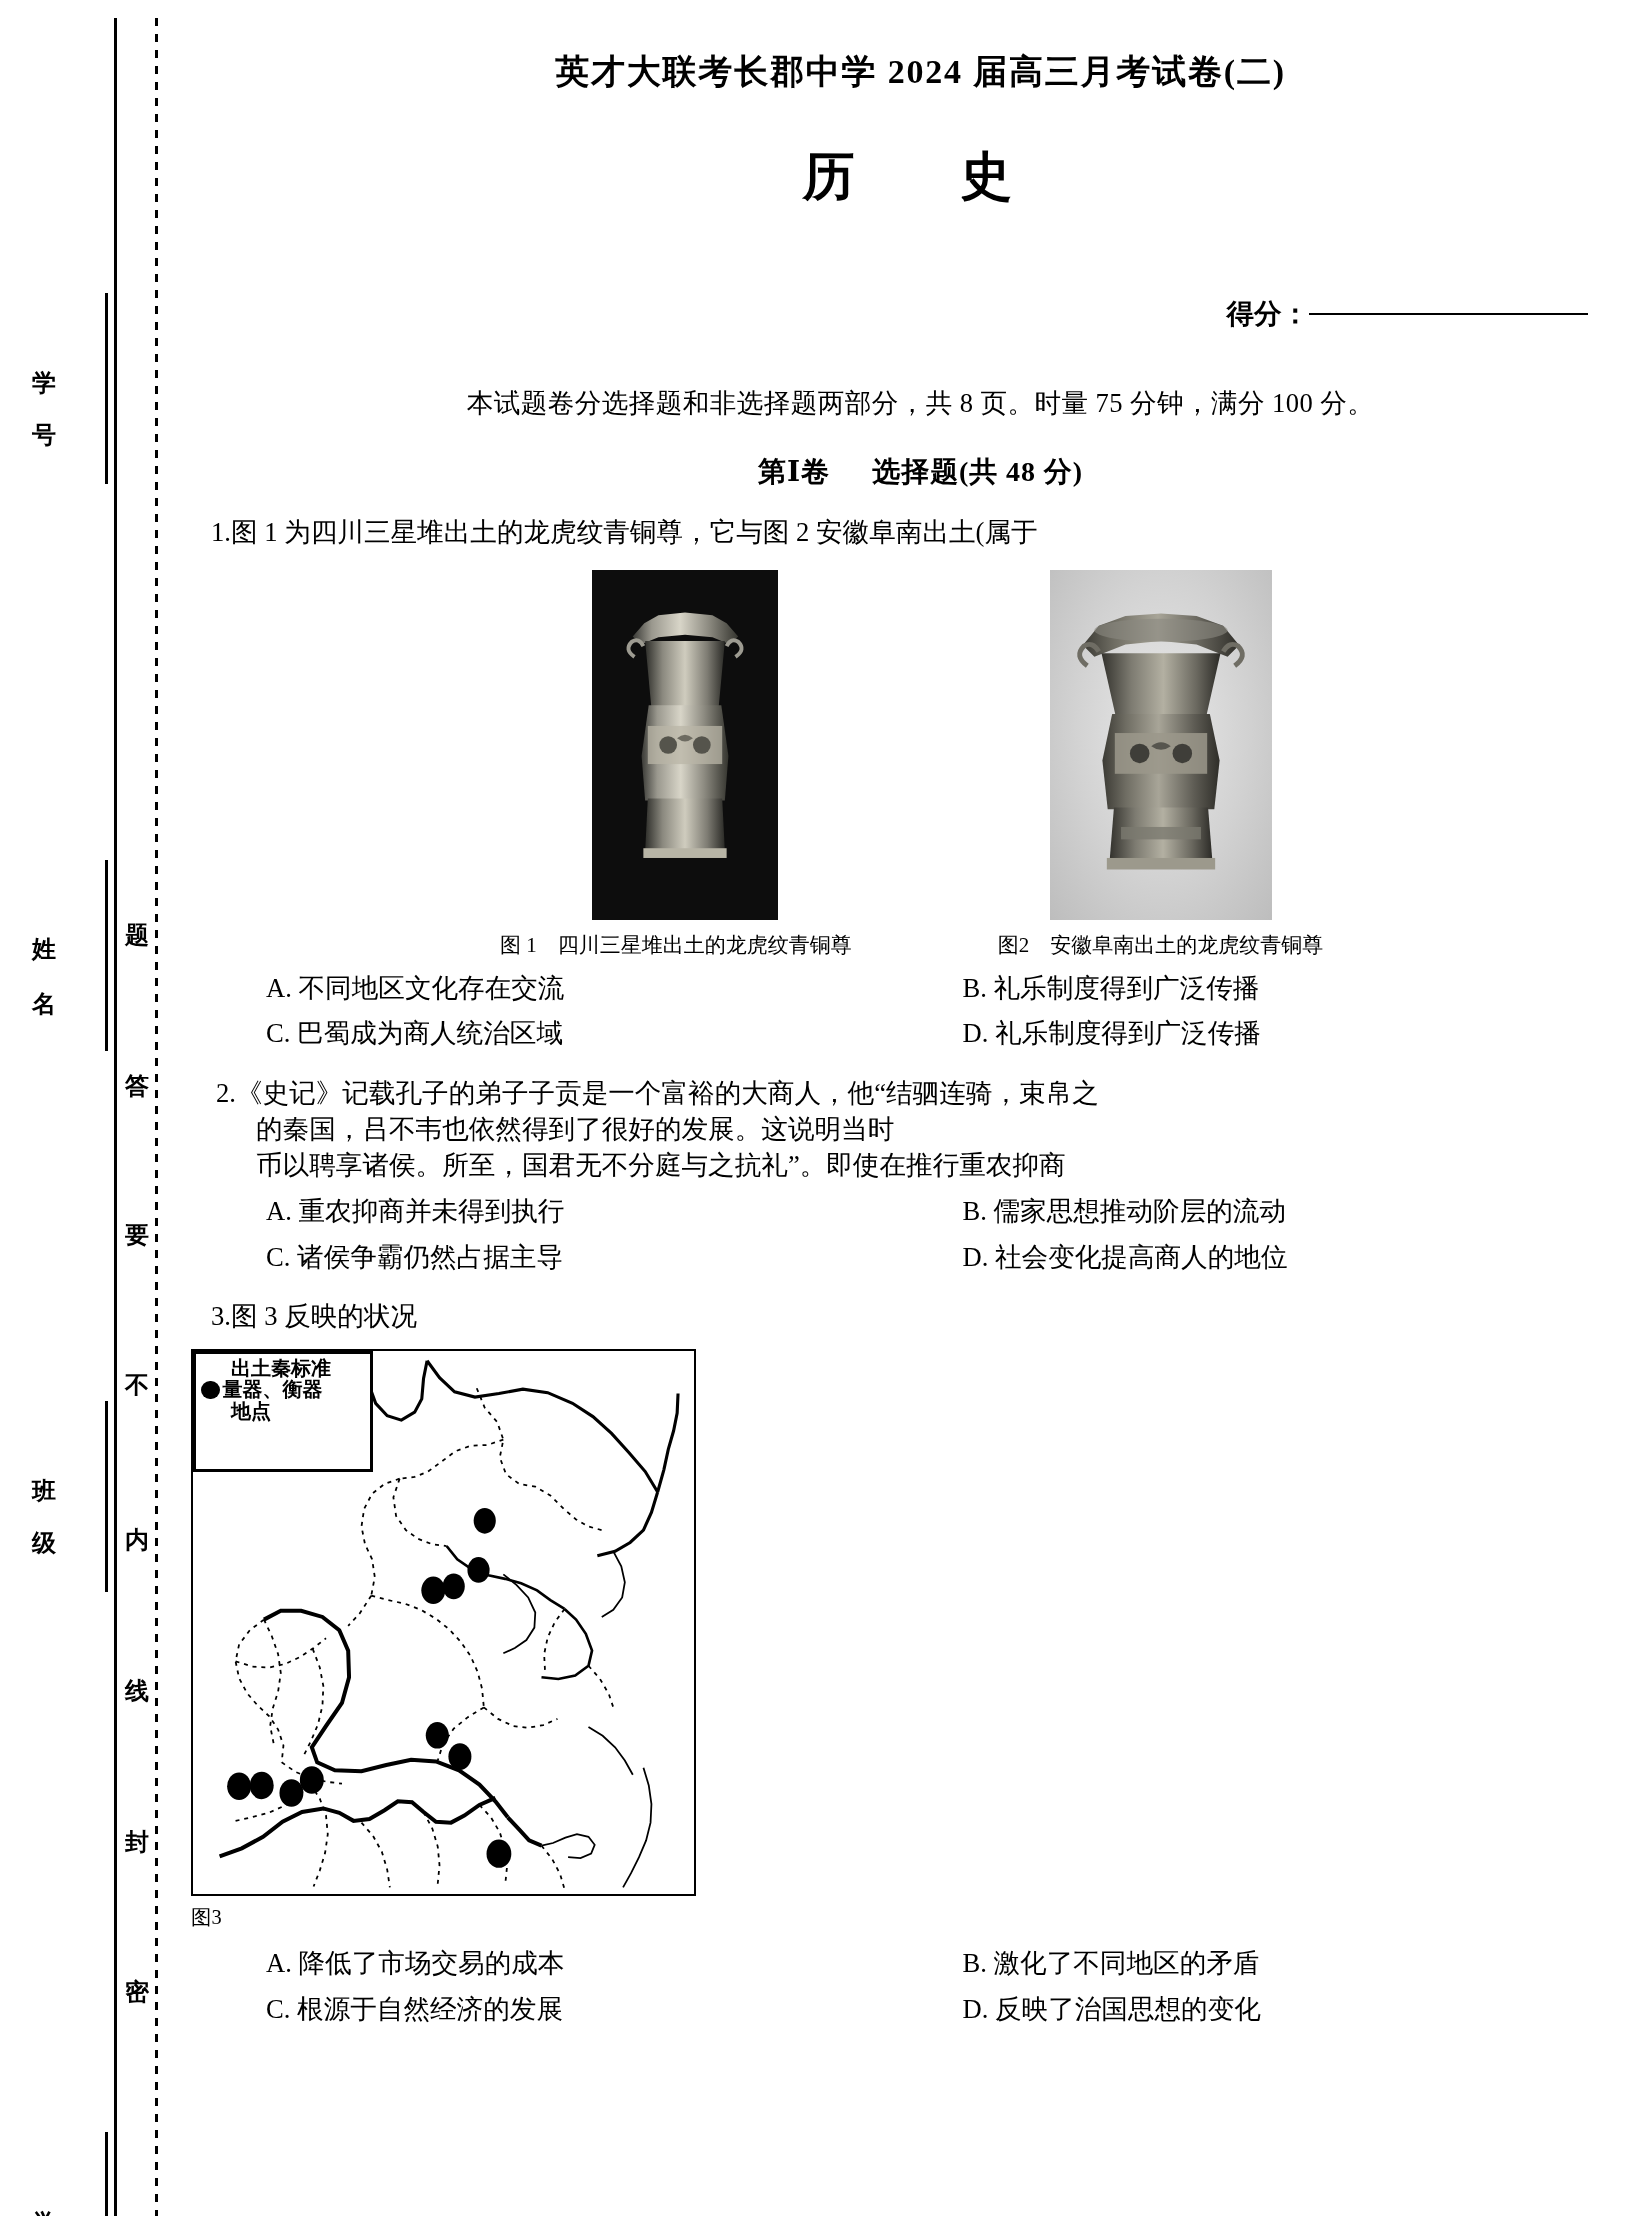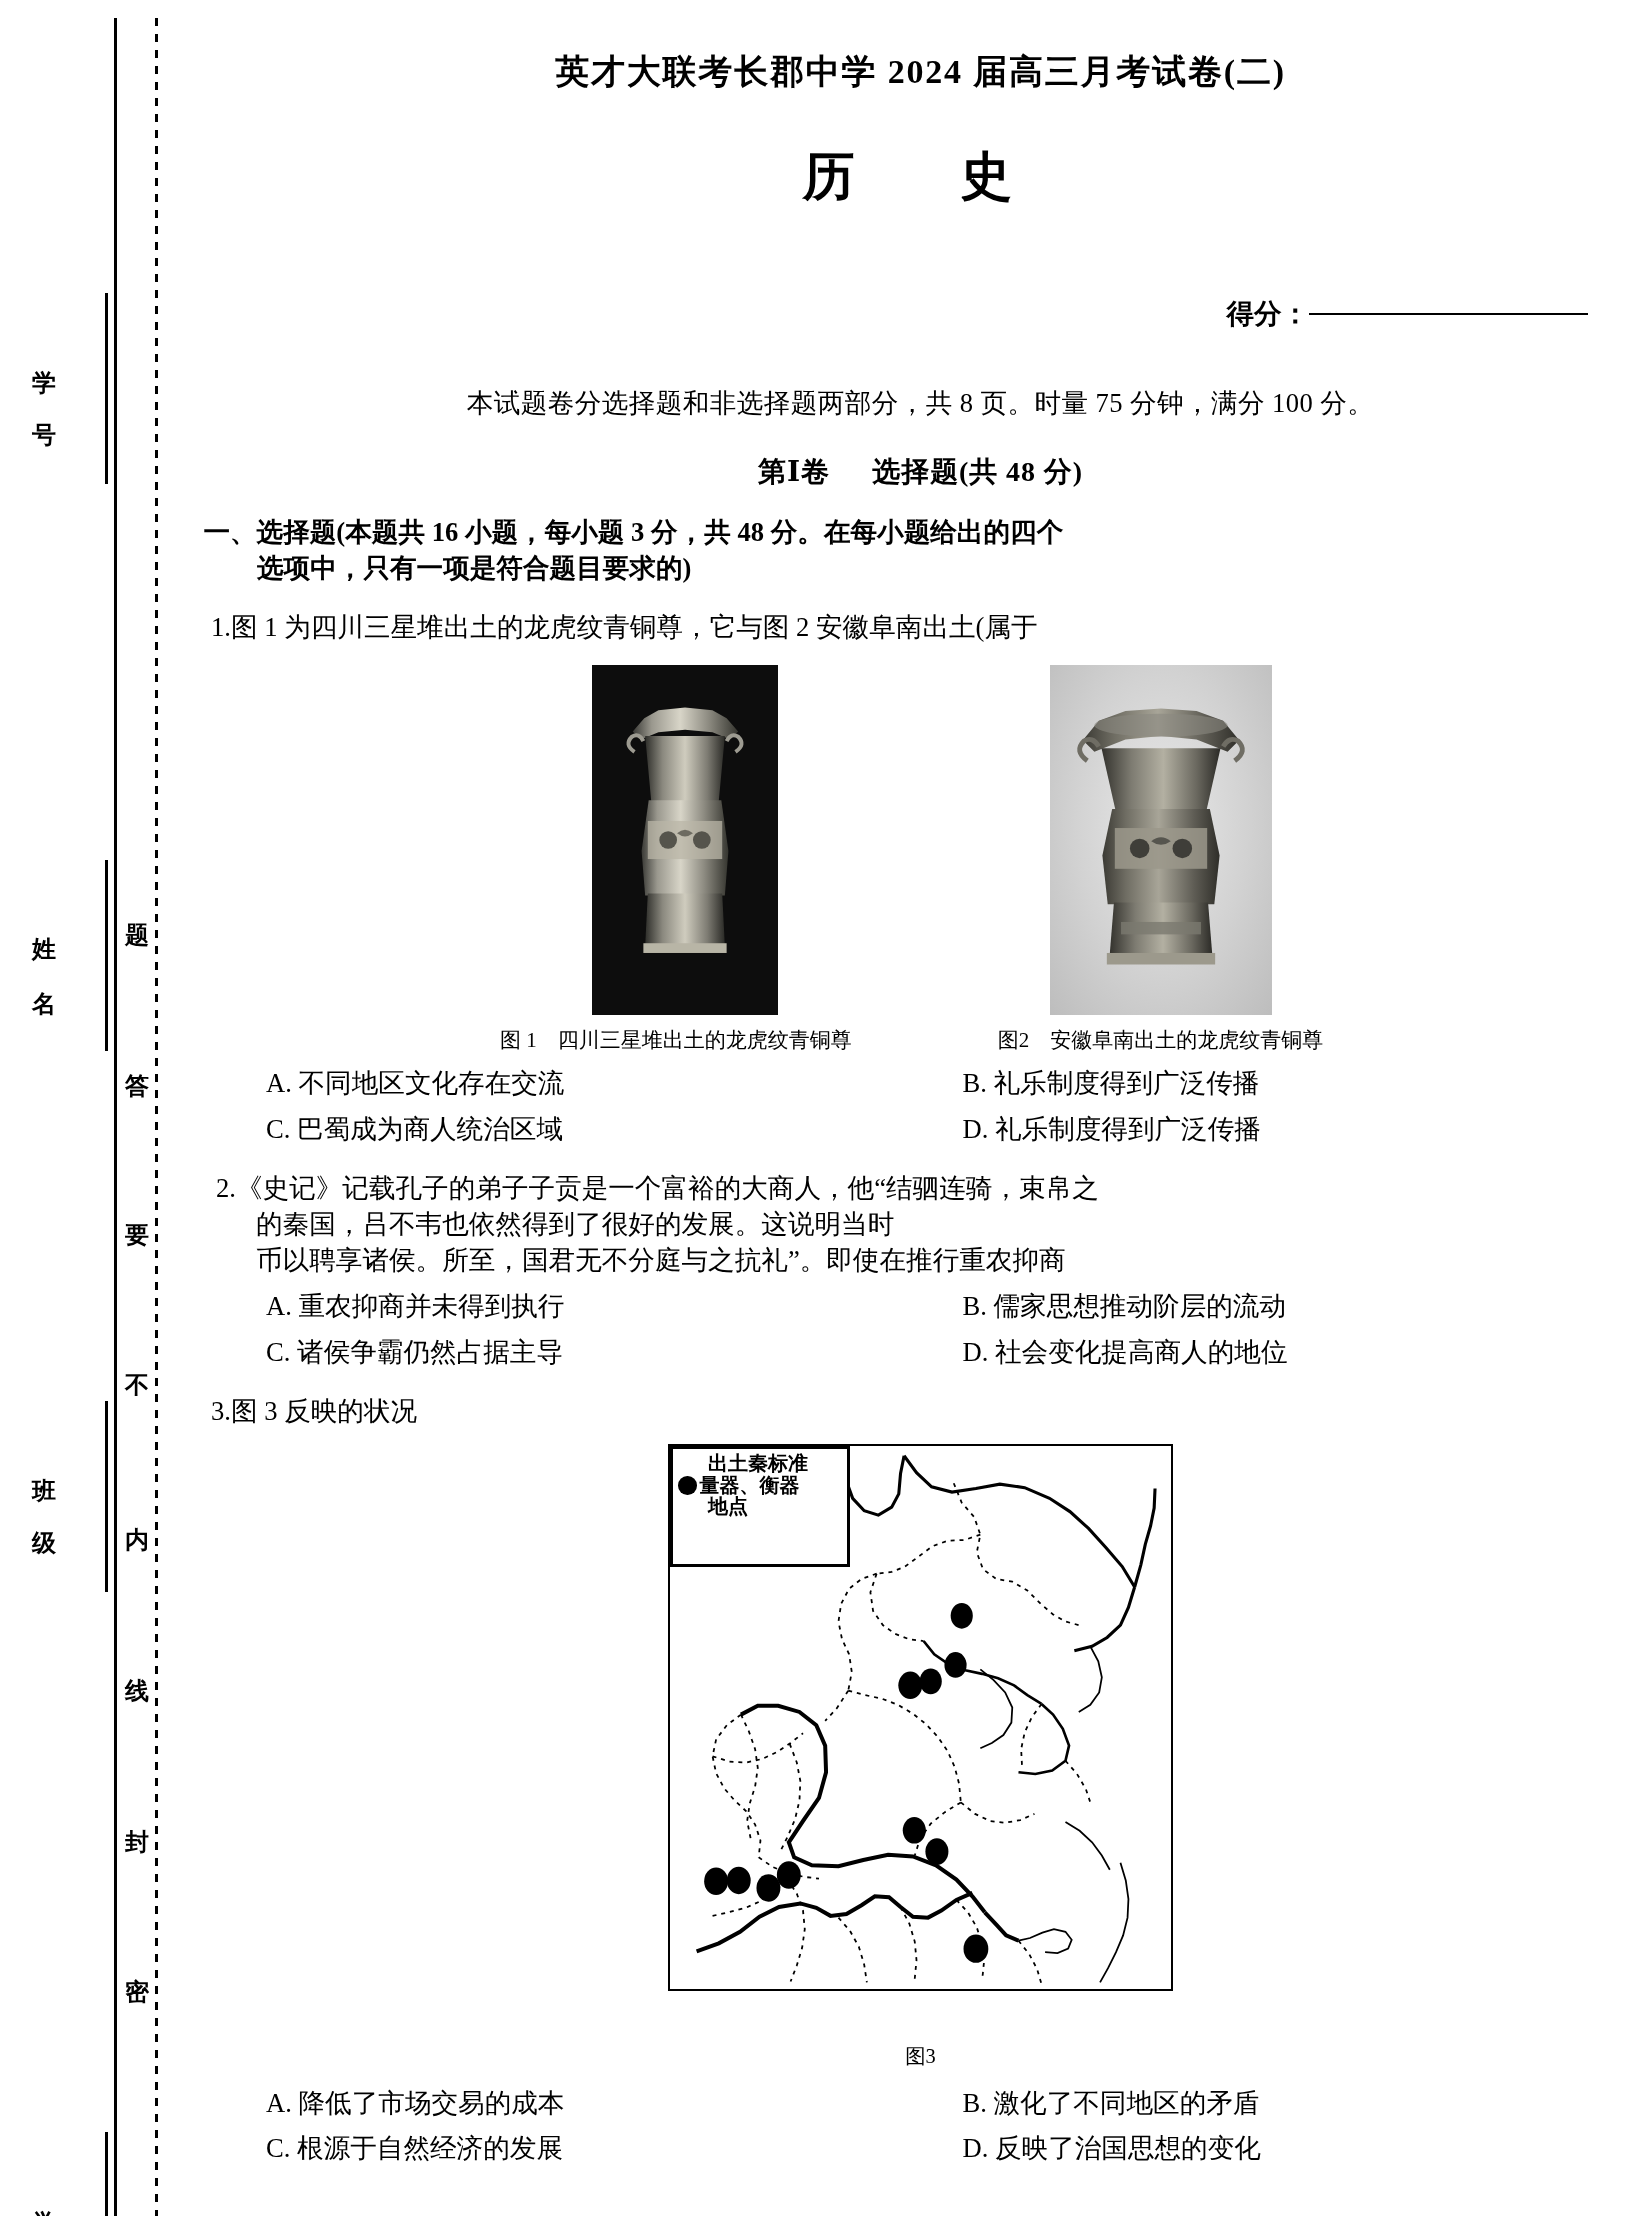--- a/index.html
+++ b/index.html
@@ -78,21 +78,21 @@
   .vessel-frame{position:relative;overflow:hidden;}
   #vessel1{width:186px;height:350px;background:#0d0d0d;}
   #vessel2{width:222px;height:350px;
      background:radial-gradient(ellipse at 50% 45%,#e9e9e9 0%,#d2d2d2 55%,#bdbdbd 100%);}
   .vessel-svg{position:absolute;left:0;top:0;width:100%;height:100%;}
   .cap{font-size:21px;margin-top:11.5px;white-space:nowrap;}
   #cap1{margin-left:-17.7px;}
   #cap2{margin-left:0;}
 
   
-  #fig3wrap{display:flex;flex-direction:column;align-items:center;margin-top:15px;gap:44px;}
+  #fig3wrap{display:flex;flex-direction:column;align-items:flex-start;margin-top:15px;}
   #map-box{
     position:relative;width:501px;height:543px;
     border:2.2px solid #000;background:#fff;
   }
   #map-svg{position:absolute;left:0;top:0;width:100%;height:100%;}
   #map-legend{
     position:absolute;left:0px;top:0px;width:180px;height:121px;
     border:3.1px solid #000;background:#fff;box-sizing:border-box;
     font-size:20px;line-height:1.08;font-weight:700;
     padding:3.5px 0 0 0;
@@ -148,24 +148,20 @@
   </div>
 
   <div id="paper-info">本试题卷分选择题和非选择题两部分，共 8 页。时量 75 分钟，满分 100 分。</div>
 
   <div id="section-head">
     <span>第Ⅰ卷</span>
     <span class="gap"></span>
     <span>选择题(共 48 分)</span>
   </div>
 
-  <div class="qblock">
-    <div class="qinstr">一、选择题(本题共 16 小题，每小题 3 分，共 48 分。在每小题给出的四个</div>
-    <div class="qinstr qinstr-l2">选项中，只有一项是符合题目要求的)</div>
-  </div>
 
   <div class="qblock">
     <div class="qtext">
       <span>1.</span><span>图 1 为四川三星堆出土的龙虎纹青铜尊，它与图 2 安徽阜南出土(属于</span>
     </div>
 
     <div id="fig12">
 
       <div class="fig-col">
         <div class="vessel-frame" id="vessel1">

